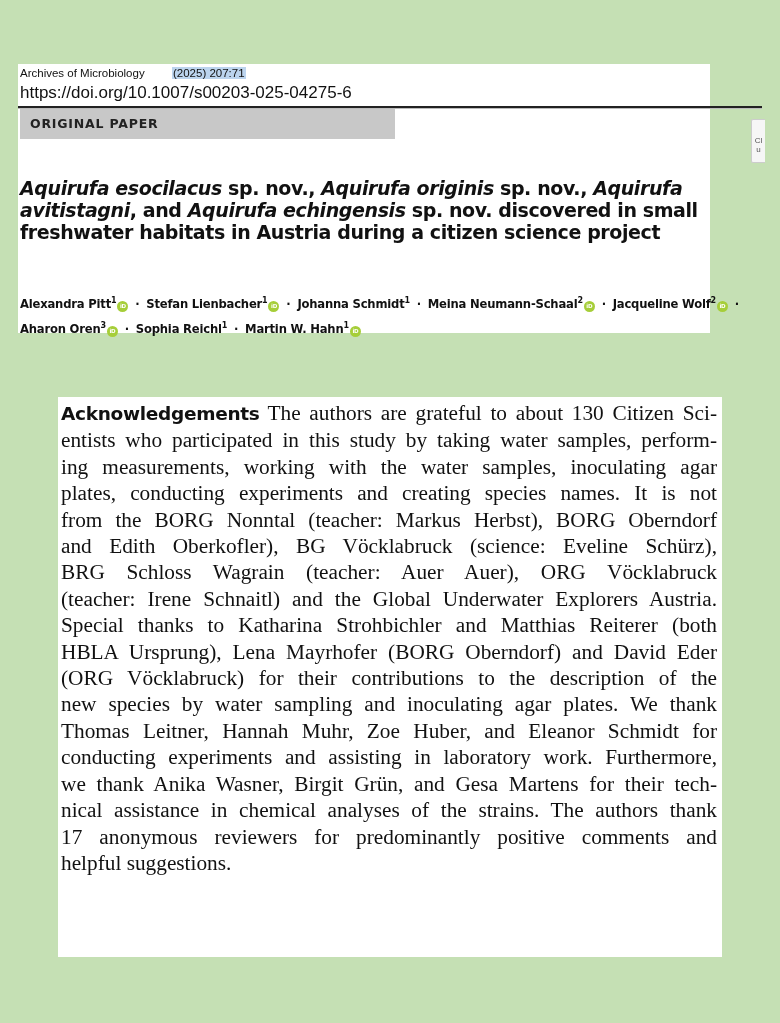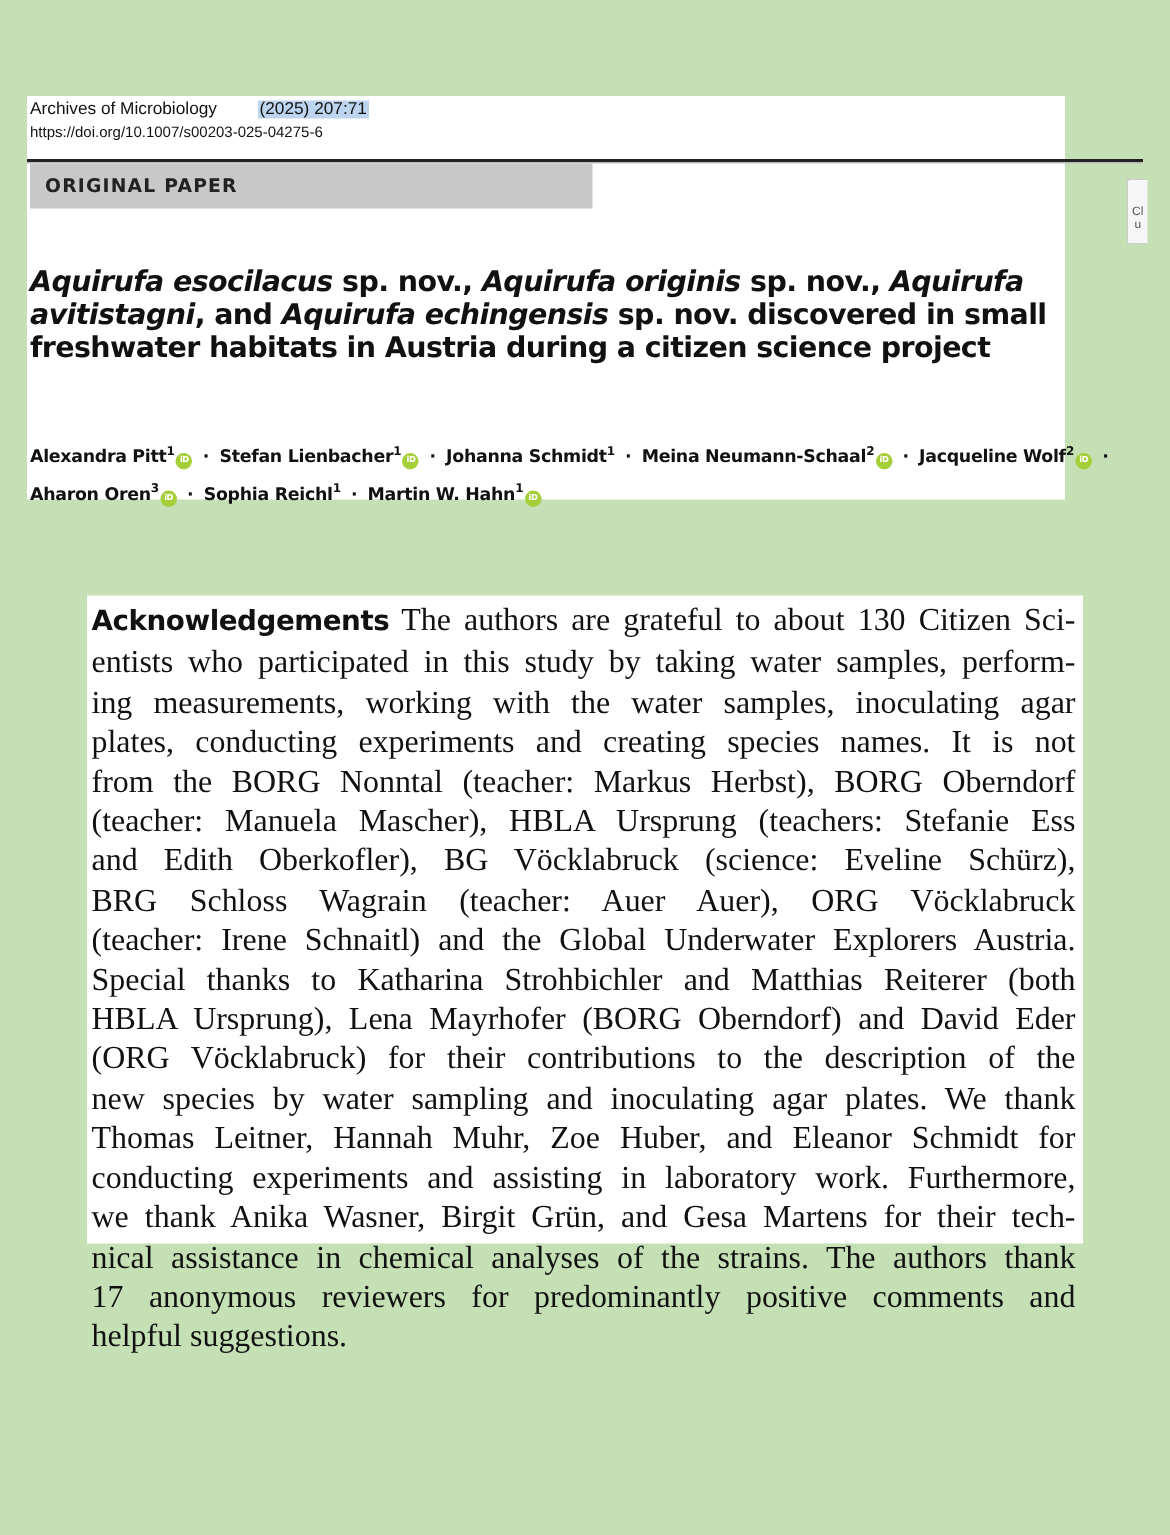--- a/index.html
+++ b/index.html
@@ -19,21 +19,21 @@
     position: absolute; left: 2px; top: 3px;
     font-family: "Liberation Sans", sans-serif;
     font-size: 11.5px; color: #111;
     white-space: nowrap;
   }
   .journal-name { display: inline-block; width: 152px; }
   .citation { background: #bcd4ee; padding: 0 1px; }
   .doi-line {
     position: absolute; left: 2px; top: 19px;
     font-family: "Liberation Sans", sans-serif;
-    font-size: 10px; color: #111;
+    font-size: 17px; color: #111;
   }
   .rule {
     position: absolute; left: 0; top: 42px; width: 744px;
     height: 2px; background: #222;
   }
   .rule-thin {
     position: absolute; left: 0; top: 44px; width: 744px;
     height: 1px; background: #bbb;
   }
   .type-band {
@@ -78,21 +78,21 @@
   .orcid {
     display: inline-block; width: 11px; height: 11px;
     border-radius: 50%; background: #a6ce39;
     color: #fff; font-size: 5.5px; line-height: 11px;
     text-align: center; vertical-align: 0px; margin-left: 1px;
     font-weight: bold; letter-spacing: -0.3px;
   }
   
   .ack-card {
     position: absolute; left: 58px; top: 397px;
-    width: 664px; height: 432px;
+    width: 664px; height: 560px;
     background: #ffffff;
   }
   .ack-text {
     position: absolute; left: 3px; top: 3px; width: 656px;
     font-family: "Liberation Serif", serif;
     font-size: 21.3px; line-height: 26.4px; color: #111;
     text-align: justify; margin: 0;
   }
   .ack-heading {
     font-family: "DejaVu Sans", sans-serif;
@@ -123,21 +123,20 @@
   <div class="authors" id="authors"><span class="author"><span>Alexandra Pitt</span><sup>1</sup><span class="orcid">iD</span></span> <span class="sep">·</span> <span class="author"><span>Stefan Lienbacher</span><sup>1</sup><span class="orcid">iD</span></span> <span class="sep">·</span> <span class="author"><span>Johanna Schmidt</span><sup>1</sup></span> <span class="sep">·</span> <span class="author"><span>Meina Neumann-Schaal</span><sup>2</sup><span class="orcid">iD</span></span> <span class="sep">·</span> <span class="author"><span>Jacqueline Wolf</span><sup>2</sup><span class="orcid">iD</span></span> <span class="sep">·</span><br> <span class="author"><span>Aharon Oren</span><sup>3</sup><span class="orcid">iD</span></span> <span class="sep">·</span> <span class="author"><span>Sophia Reichl</span><sup>1</sup></span> <span class="sep">·</span> <span class="author"><span>Martin W. Hahn</span><sup>1</sup><span class="orcid">iD</span></span></div>
 </div>
 
 <div class="ack-card">
   <p class="ack-text" id="ack">
       <span class="ack-line"><span class="ack-heading">Acknowledgements</span><span>The authors are grateful to about 130 Citizen Sci-</span></span>
       <span class="ack-line"><span>entists who participated in this study by taking water samples, perform-</span></span>
       <span class="ack-line"><span>ing measurements, working with the water samples, inoculating agar</span></span>
       <span class="ack-line"><span>plates, conducting experiments and creating species names. It is not</span></span>
       <span class="ack-line"><span>from the BORG Nonntal (teacher: Markus Herbst), BORG Oberndorf</span></span>
-      <span class="ack-line"><span>(teacher: Manuela Mascher), HBLA Ursprung (teachers: Stefanie Ess</span></span>
       <span class="ack-line"><span>and Edith Oberkofler), BG Vöcklabruck (science: Eveline Schürz),</span></span>
       <span class="ack-line"><span>BRG Schloss Wagrain (teacher: Auer Auer), ORG Vöcklabruck</span></span>
       <span class="ack-line"><span>(teacher: Irene Schnaitl) and the Global Underwater Explorers Austria.</span></span>
       <span class="ack-line"><span>Special thanks to Katharina Strohbichler and Matthias Reiterer (both</span></span>
       <span class="ack-line"><span>HBLA Ursprung), Lena Mayrhofer (BORG Oberndorf) and David Eder</span></span>
       <span class="ack-line"><span>(ORG Vöcklabruck) for their contributions to the description of the</span></span>
       <span class="ack-line"><span>new species by water sampling and inoculating agar plates. We thank</span></span>
       <span class="ack-line"><span>Thomas Leitner, Hannah Muhr, Zoe Huber, and Eleanor Schmidt for</span></span>
       <span class="ack-line"><span>conducting experiments and assisting in laboratory work. Furthermore,</span></span>
       <span class="ack-line"><span>we thank Anika Wasner, Birgit Grün, and Gesa Martens for their tech-</span></span>

